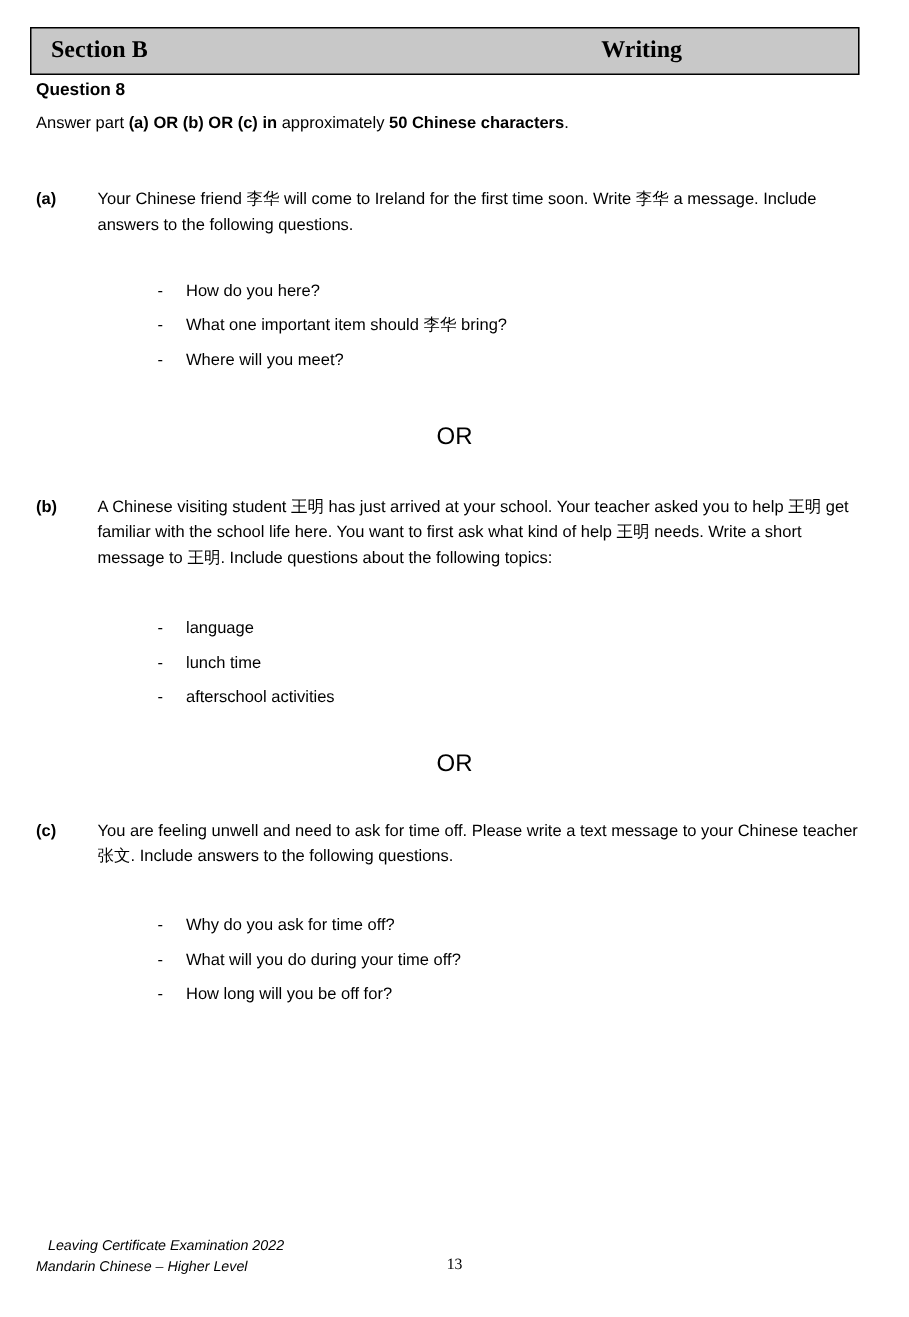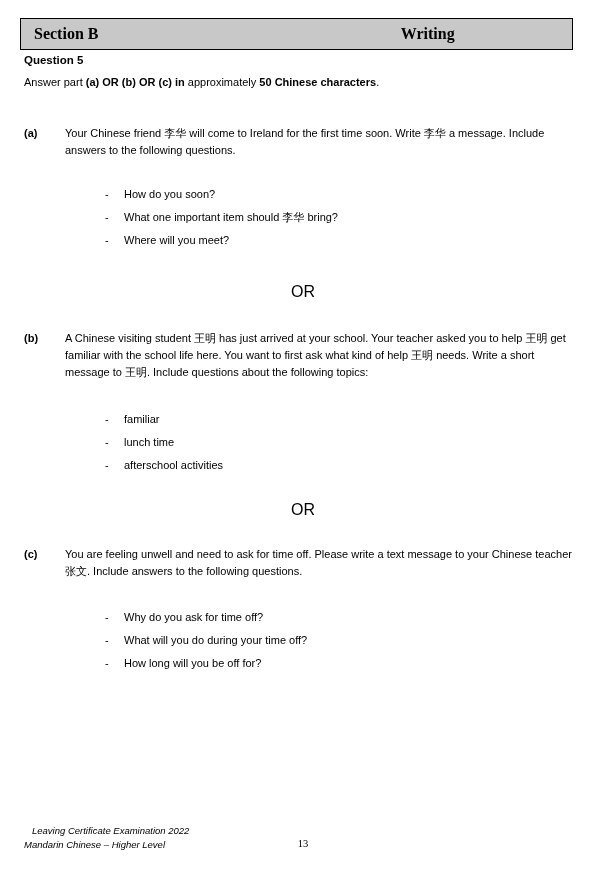--- a/index.html
+++ b/index.html
@@ -88,53 +88,53 @@
   }
 </style>
 </head>
 <body>
 
 <div class="header-bar">
   <span class="hb-left">Section B</span>
   <span class="hb-mid">Writing</span>
 </div>
 
-<div class="question-label">Question 5</div>
+<div class="question-label">Question 8</div>
 
 <p class="instruction"><span>Answer part </span><b>(a) OR (b) OR (c) in </b><span>approximately </span><b>50 Chinese characters</b><span>.</span></p>
 
 <div class="part part-a">
   <span class="part-label">(a)</span>
   <p class="part-text">Your Chinese friend 李华 will come to Ireland for the first time soon. Write 李华 a message. Include answers to the following questions.</p>
 </div>
 <div class="bullet-list bullets-a">
   <div class="bullet-row">
     <span class="bullet-dash">-</span>
-    <span>How do you soon?</span>
+    <span>How do you here?</span>
   </div>
   <div class="bullet-row">
     <span class="bullet-dash">-</span>
     <span>What one important item should 李华 bring?</span>
   </div>
   <div class="bullet-row">
     <span class="bullet-dash">-</span>
     <span>Where will you meet?</span>
   </div>
 </div>
 
 <div class="or-divider or-1">OR</div>
 
 <div class="part part-b">
   <span class="part-label">(b)</span>
   <p class="part-text">A Chinese visiting student 王明 has just arrived at your school. Your teacher asked you to help 王明 get familiar with the school life here. You want to first ask what kind of help 王明 needs. Write a short message to 王明. Include questions about the following topics:</p>
 </div>
 <div class="bullet-list bullets-b">
   <div class="bullet-row">
     <span class="bullet-dash">-</span>
-    <span>familiar</span>
+    <span>language</span>
   </div>
   <div class="bullet-row">
     <span class="bullet-dash">-</span>
     <span>lunch time</span>
   </div>
   <div class="bullet-row">
     <span class="bullet-dash">-</span>
     <span>afterschool activities</span>
   </div>
 </div>

